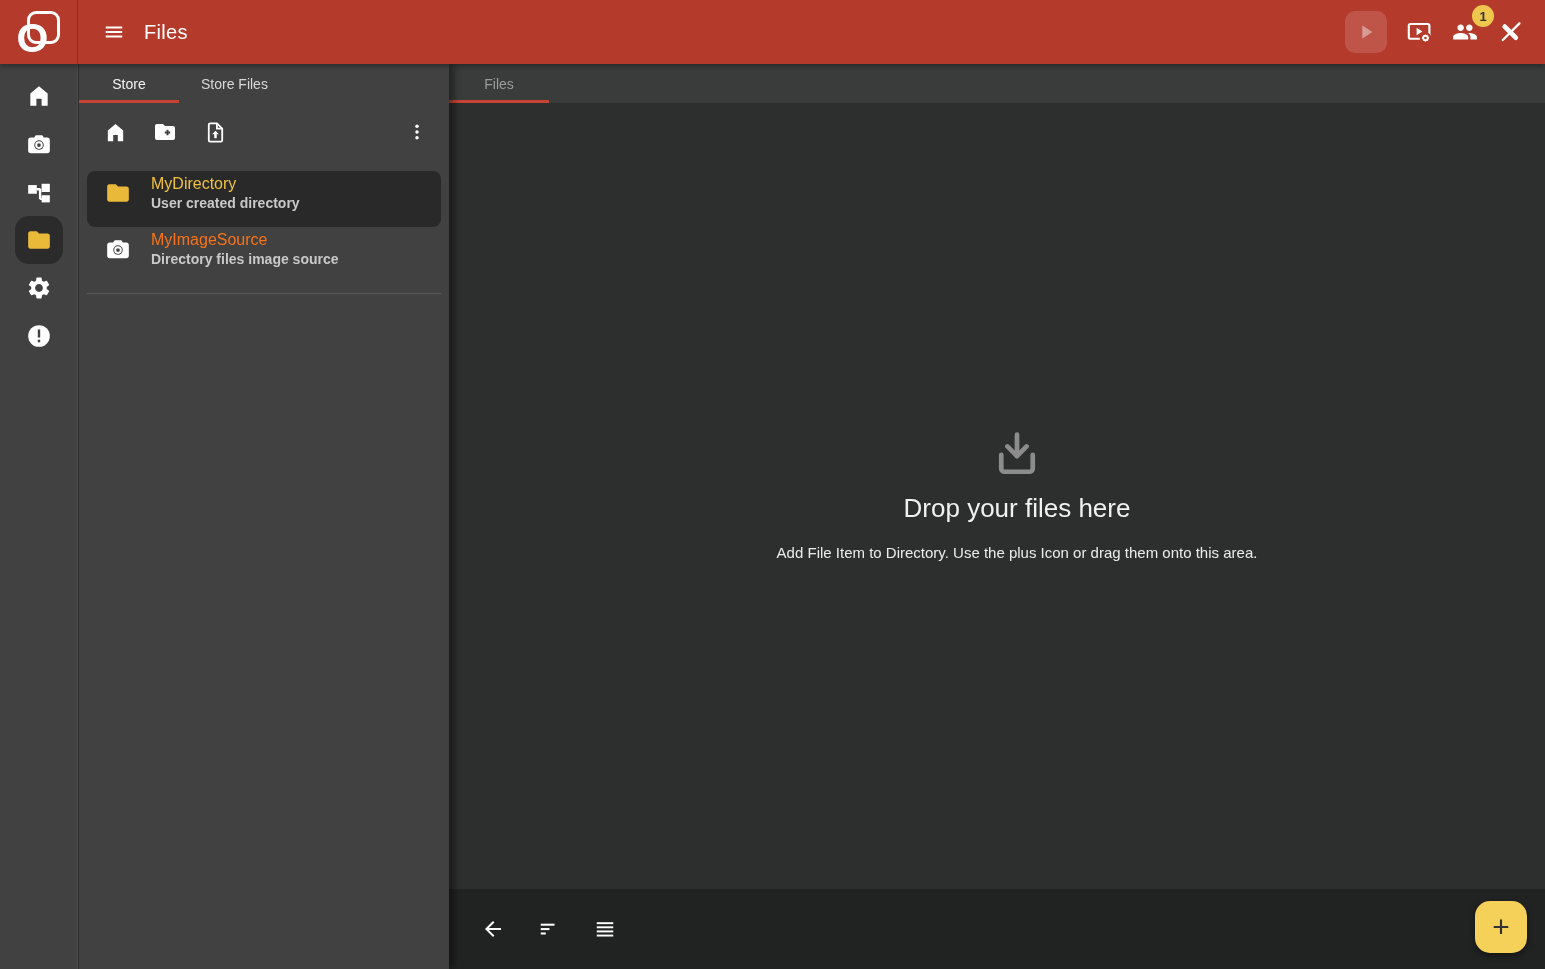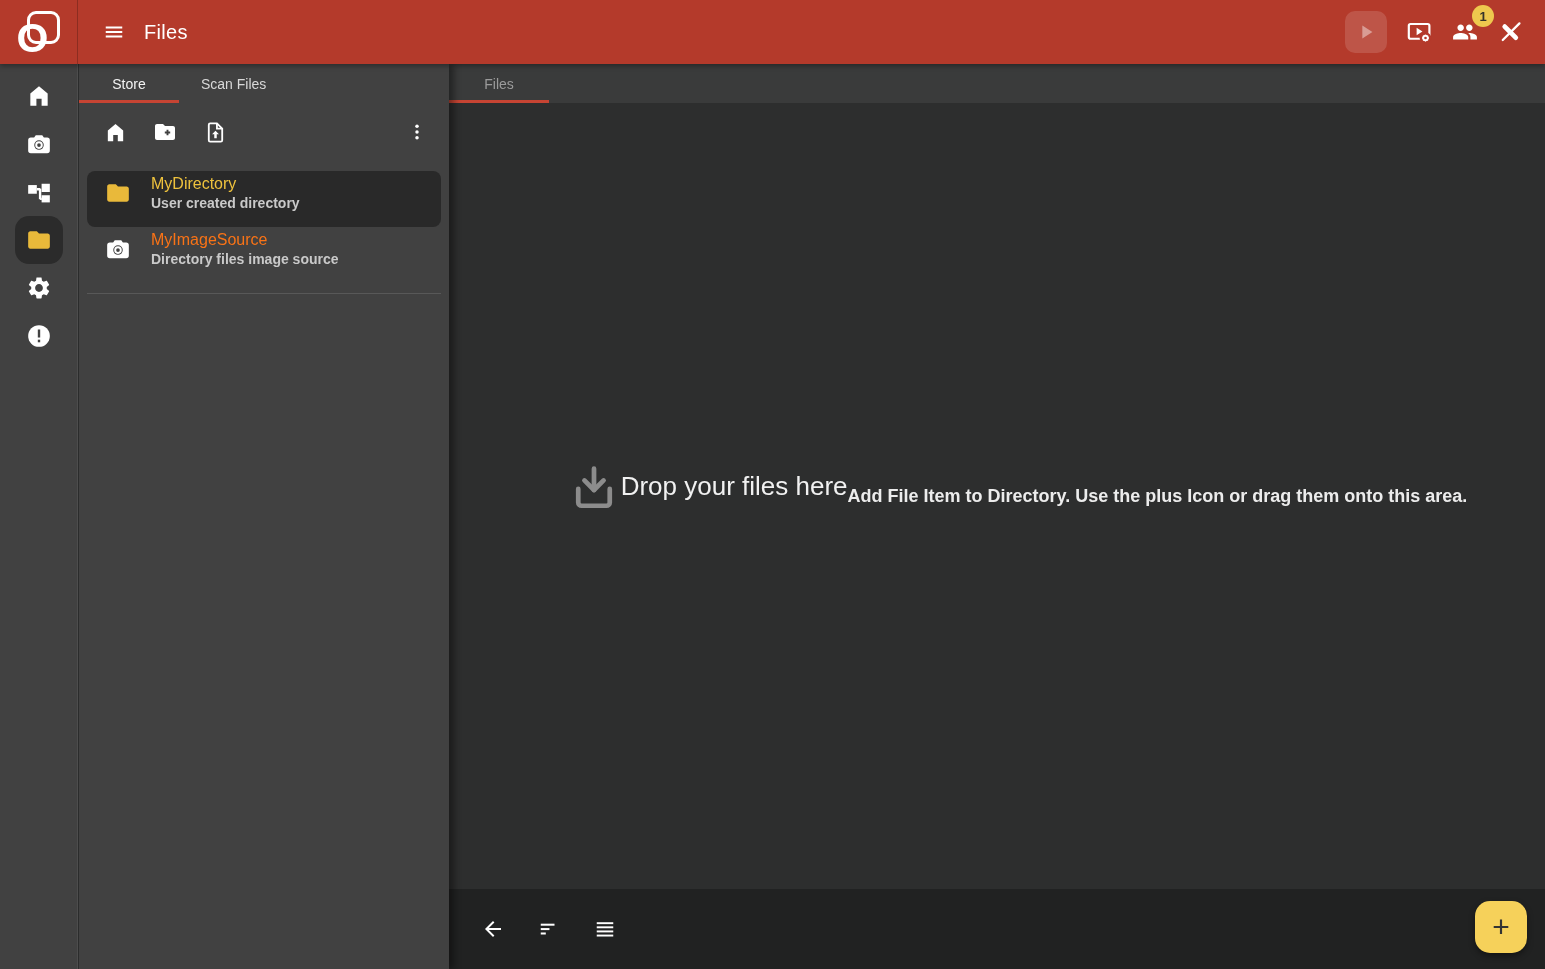--- a/index.html
+++ b/index.html
@@ -66,25 +66,25 @@
   .dir-sub{font-size:14px;color:#c9c9c9;line-height:1.1;font-weight:bold;}
   .list-divider{border:none;border-top:1px solid #585858;margin:10px 8px 0 8px;}
 
   
   .main{position:absolute;top:64px;left:449px;right:0;bottom:0;background:#2d2e2e;}
   .main-tabbar{height:39px;background:#3a3b3b;display:flex;}
   .main-tab{position:relative;min-width:100px;display:flex;align-items:center;justify-content:center;
             font-size:14px;color:#9b9b9b;cursor:pointer;padding:0 20px;}
   .main-tab.active::after{content:"";position:absolute;left:0;right:0;bottom:0;height:3px;
                           background:var(--accent-red,#c64433);}
-  .dropzone{position:absolute;top:39px;left:0;right:0;bottom:80px;display:flex;flex-direction:row;
+  .dropzone{position:absolute;top:39px;left:0;right:0;bottom:80px;display:flex;flex-direction:column;
             align-items:center;justify-content:center;cursor:pointer;padding-left:40px;}
   .drop-icon{color:#8c8c8c;margin-bottom:12px;}
   .drop-title{font-size:26px;font-weight:400;color:#f1f1f1;margin-bottom:20px;}
-  .drop-hint{font-size:18px;font-weight:bold;color:#ececec;}
+  .drop-hint{font-size:15px;font-weight:normal;color:#ececec;}
 
   
   .bottombar{position:absolute;left:0;right:0;bottom:0;height:80px;background:#212222;
              display:flex;align-items:center;padding-left:24px;gap:16px;}
   .fab{position:absolute;right:18px;top:12px;width:52px;height:52px;border-radius:15px;border:none;
        background:var(--fab-yellow,#f6d15a);color:#333;font-size:30px;font-weight:400;line-height:1;
        display:flex;align-items:center;justify-content:center;cursor:pointer;
        box-shadow:0 3px 6px rgba(0,0,0,.4);}
   svg{display:block;}
 </style>
@@ -180,21 +180,21 @@
         <circle cx="12" cy="12" r="10" fill="currentColor"></circle>
         <rect x="10.9" y="6" width="2.2" height="7.4" fill="#414141"></rect>
         <rect x="10.9" y="15.4" width="2.2" height="2.4" fill="#414141"></rect>
       </svg>
     </div>
   </nav>
 
   <aside class="panel">
     <div class="tabbar">
       <div class="tab active">Store</div>
-      <div class="tab">Scan Files</div>
+      <div class="tab">Store Files</div>
     </div>
 
     <div class="panel-toolbar">
       <button class="icon-btn">
         <svg width="23" height="23" viewBox="0 0 24 24" fill="currentColor">
             <path d="M12 3L4 9.8V21h5.6v-6.4h4.8V21H20V9.8z"></path>
           </svg>
       </button>
       <button class="icon-btn">
         <svg width="24" height="24" viewBox="0 0 24 24">

